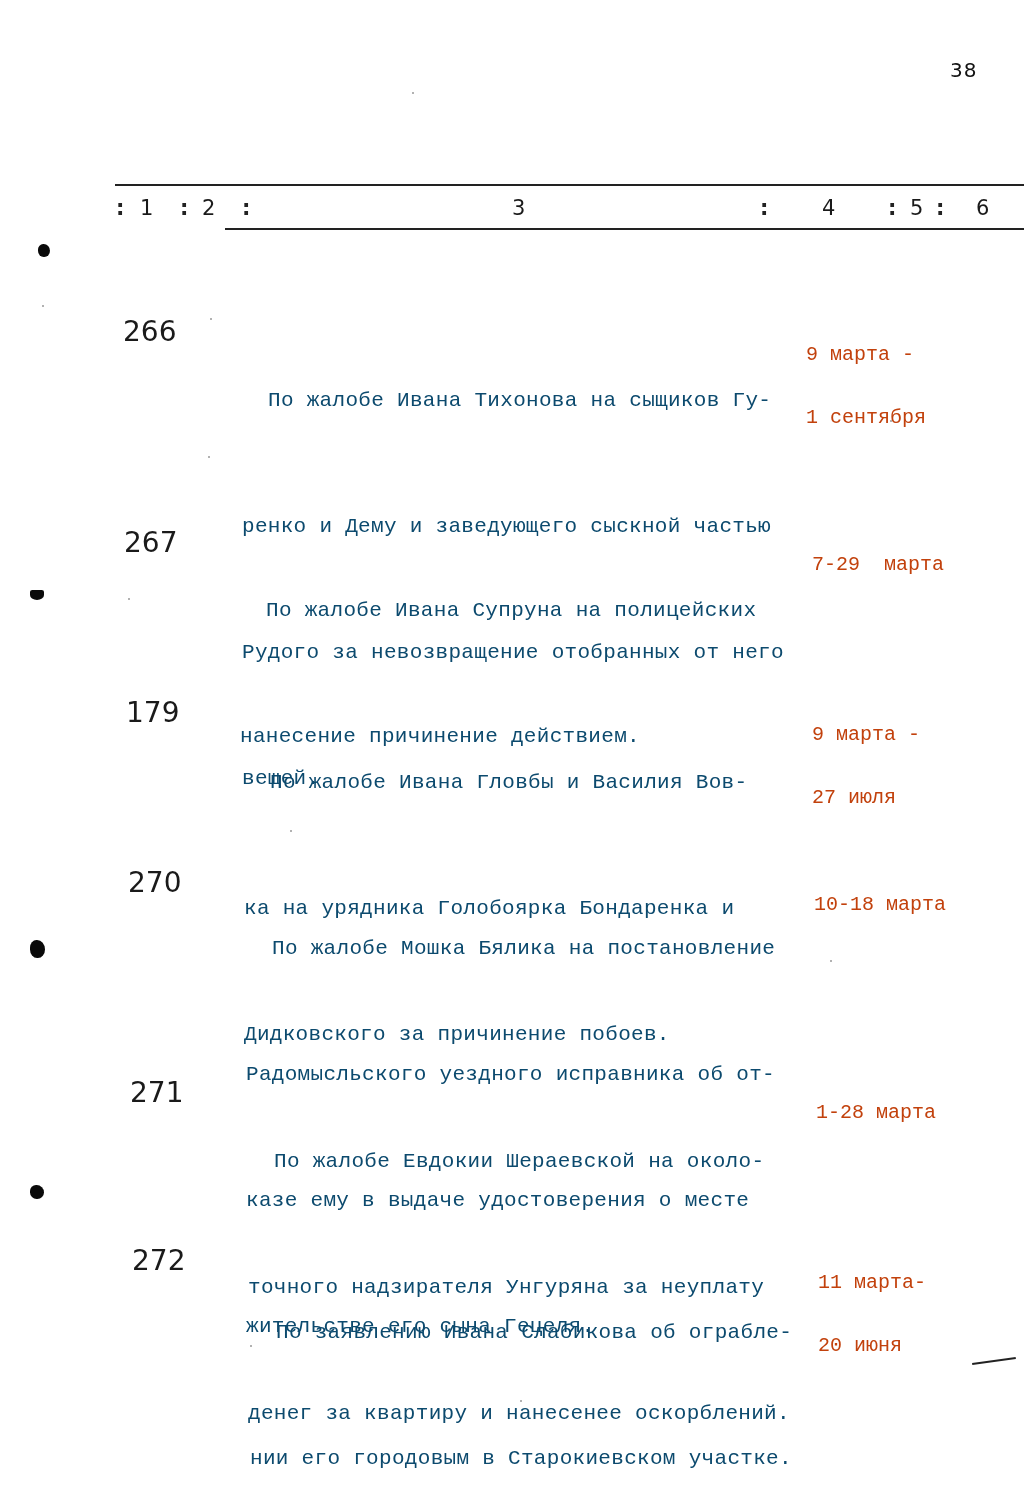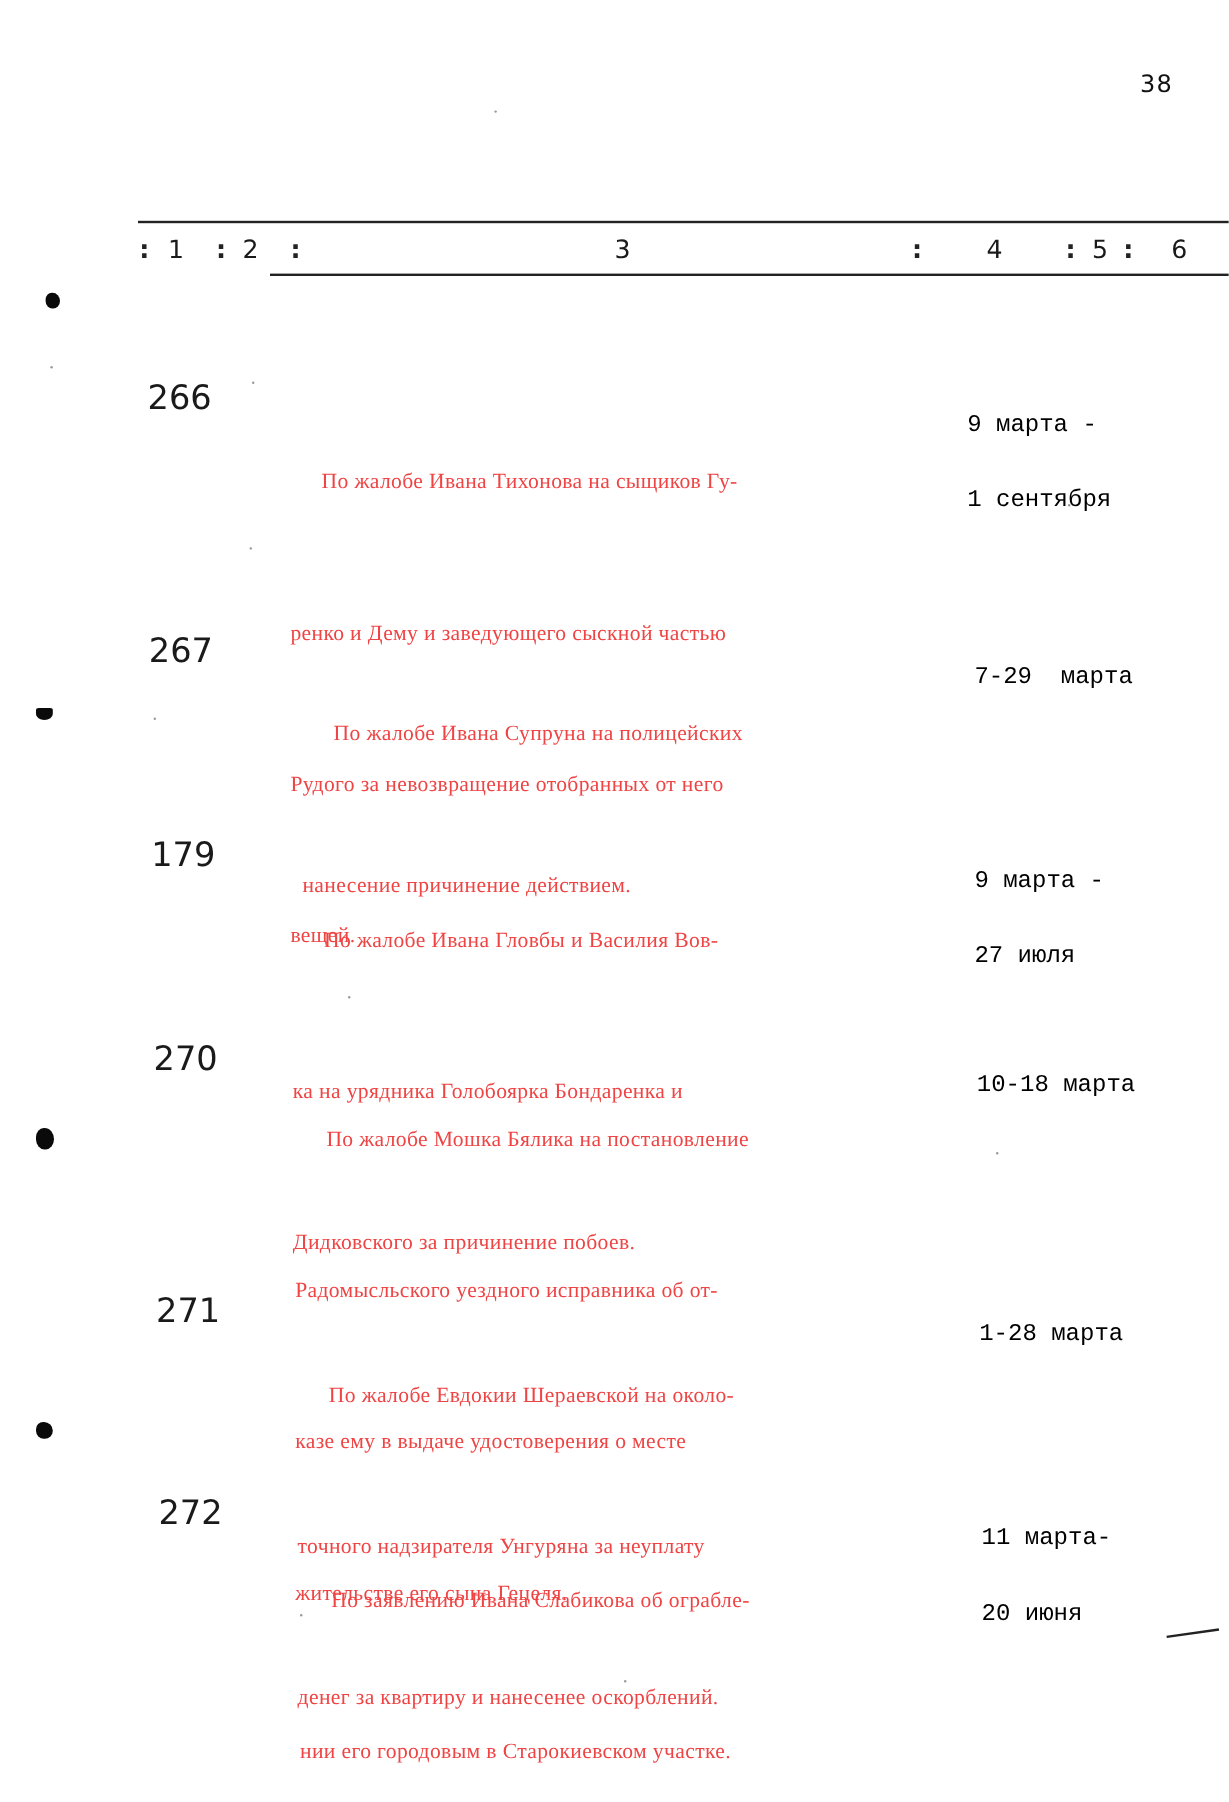--- a/index.html
+++ b/index.html
@@ -49,34 +49,34 @@
       color: #222;
     }
     .entry-number {
       position: absolute;
       font-family: "DejaVu Sans", sans-serif;
       font-size: 28px;
       color: #1a1a1a;
     }
     .entry-text {
       position: absolute;
-      font-family: Liberation Serif, serif;
-      font-size: 18px;
+      font-family: Liberation Mono, monospace;
+      font-size: 21px;
       line-height: 42px;
       letter-spacing: 0.3px;
-      color: #ef4444;
+      color: #0c4a6e;
       white-space: pre;
     }
     .entry-text .line { display: block; }
     .entry-date {
       position: absolute;
       font-family: "Liberation Mono", "DejaVu Sans Mono", monospace;
       font-size: 20px;
       line-height: 21px;
-      color: #000000;
+      color: #c2410c;
       white-space: pre;
     }
     .entry-date .line { display: block; }
     .punch-hole {
       position: absolute;
       background: #0a0a0a;
       border-radius: 45% 55% 50% 50%;
     }
     .corner-mark {
       position: absolute;
@@ -127,21 +127,21 @@
     <span class="line">вещей.</span>
   </div>
   <div class="entry-date" style="left:806px;top:302px">
     <span class="line">9 марта -</span>
     <span class="line">1 сентября</span>
   </div>
 </div>
 
 <div>
   <span class="entry-number" style="left:124px;top:526px">267</span>
-  <div class="entry-text" style="left:252px;top:506px">
+  <div class="entry-text" style="left:240px;top:506px">
     <span class="line" style="padding-left:26px">По жалобе Ивана Супруна на полицейских</span>
     <span class="line">нанесение причинение действием.</span>
   </div>
   <div class="entry-date" style="left:812px;top:512px">
     <span class="line">7-29  марта</span>
   </div>
 </div>
 
 <div>
   <span class="entry-number" style="left:126px;top:696px">179</span>

